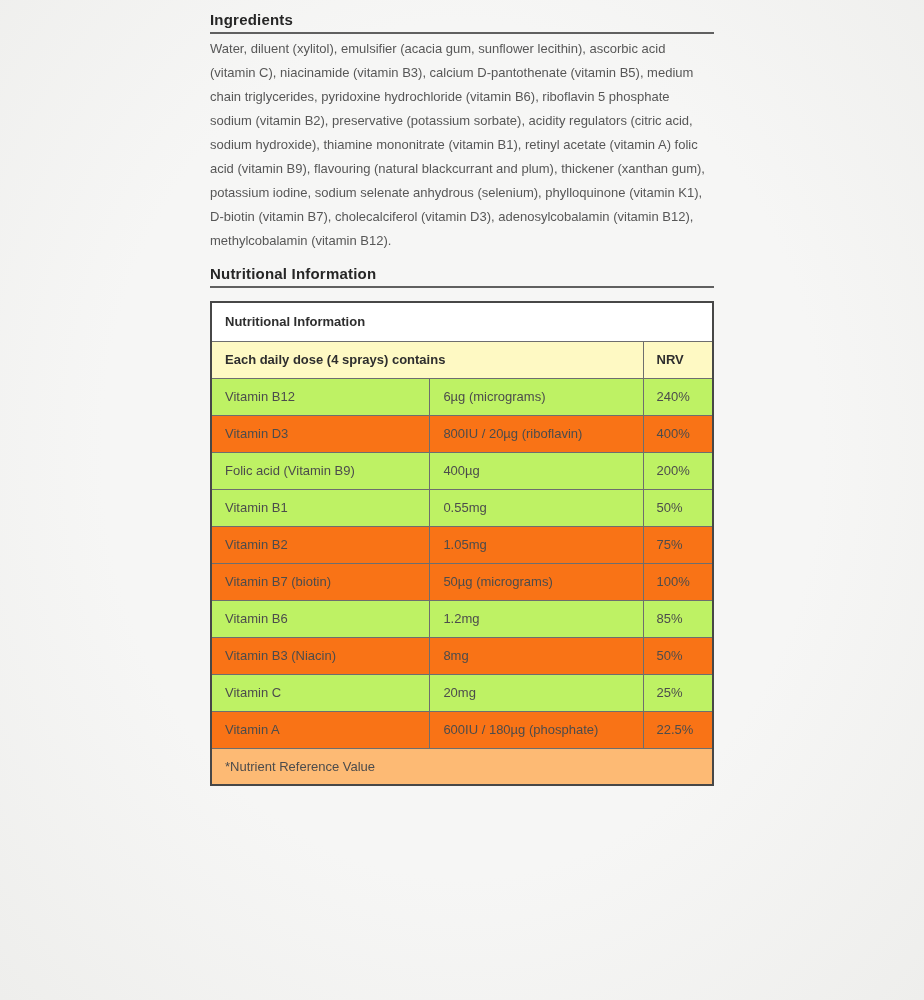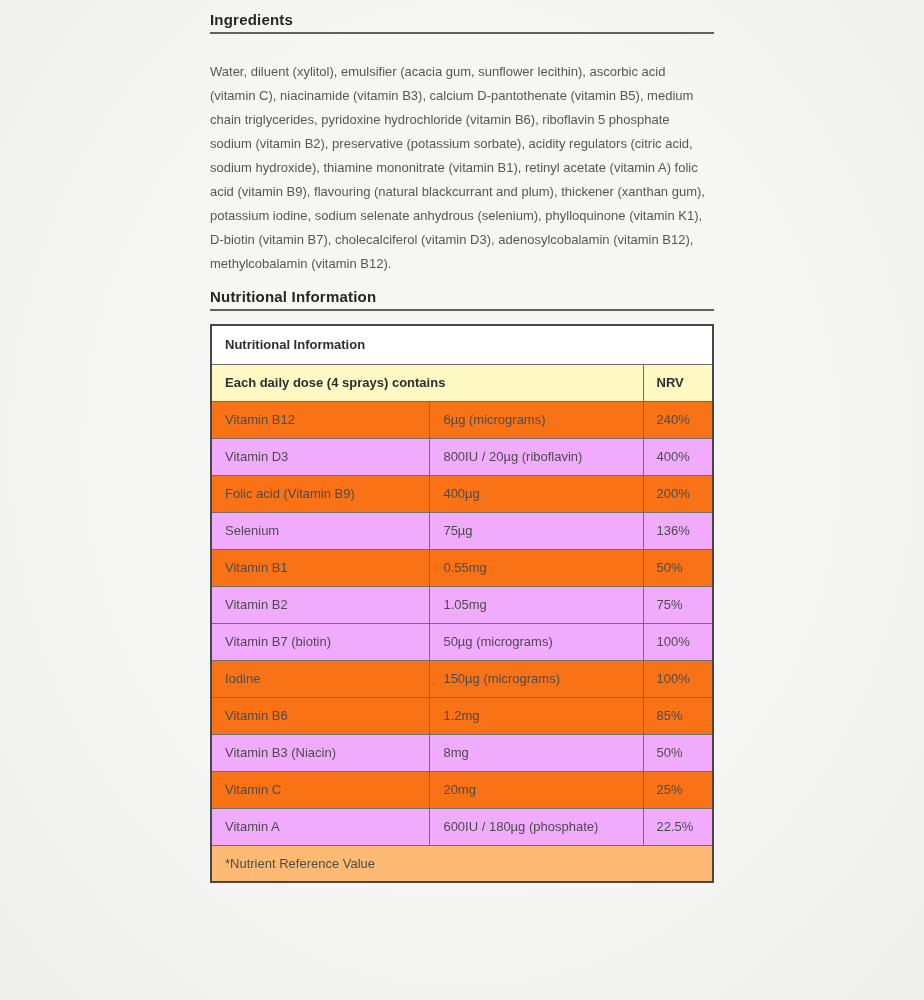--- a/index.html
+++ b/index.html
@@ -22,55 +22,55 @@
   .section-heading {
     font-size: 15px;
     font-weight: bold;
     color: #262626;
     line-height: 16px;
     letter-spacing: 0.2px;
     padding-bottom: 4px;
     border-bottom: 2px solid #606060;
   }
   .ingredients-text {
-    margin-top: 26px;
+    margin-top: 3px;
     font-size: 13px;
     line-height: 24px;
     color: #575757;
   }
   .nutrition-heading-wrap { margin-top: 13px; }
   table.nutrition-table {
     margin-top: 13px;
     width: 504px;
     border-collapse: collapse;
     border: 2px solid #474747;
     background: #fdfdfd;
   }
   table.nutrition-table td {
     border: 1px solid #6e6e6e;
     font-size: 13px;
     color: #4c4c4c;
     height: 37px;
     padding: 0 13px;
     vertical-align: middle;
     text-align: left;
-    background: #f97316;
+    background: #bef264;
   }
   tr.title-row td {
     height: 39px;
     font-weight: bold;
     color: #2e2e2e;
     background: #ffffff;
   }
   tr.head-row td {
     font-weight: bold;
     color: #2e2e2e;
     background: #fef9c3;
   }
-  tr.data-row.gray td { background: #f0abfc; }
+  tr.data-row.gray td { background: #f97316; }
   tr.footer-row td { background: #fdba74; }
 </style>
 </head>
 <body>
 
 <div class="page">
   <div class="content">
 
     <h3 class="section-heading">Ingredients</h3>
 
@@ -104,43 +104,33 @@
           <tr class="data-row gray">
             <td>Vitamin D3</td>
             <td>800IU / 20µg (riboflavin)</td>
             <td>400%</td>
           </tr>
           <tr class="data-row">
             <td>Folic acid (Vitamin B9)</td>
             <td>400µg</td>
             <td>200%</td>
           </tr>
-          <tr class="data-row gray">
-            <td>Selenium</td>
-            <td>75µg</td>
-            <td>136%</td>
-          </tr>
           <tr class="data-row">
             <td>Vitamin B1</td>
             <td>0.55mg</td>
             <td>50%</td>
           </tr>
           <tr class="data-row gray">
             <td>Vitamin B2</td>
             <td>1.05mg</td>
             <td>75%</td>
           </tr>
           <tr class="data-row gray">
             <td>Vitamin B7 (biotin)</td>
             <td>50µg (micrograms)</td>
-            <td>100%</td>
-          </tr>
-          <tr class="data-row">
-            <td>Iodine</td>
-            <td>150µg (micrograms)</td>
             <td>100%</td>
           </tr>
           <tr class="data-row">
             <td>Vitamin B6</td>
             <td>1.2mg</td>
             <td>85%</td>
           </tr>
           <tr class="data-row gray">
             <td>Vitamin B3 (Niacin)</td>
             <td>8mg</td>

